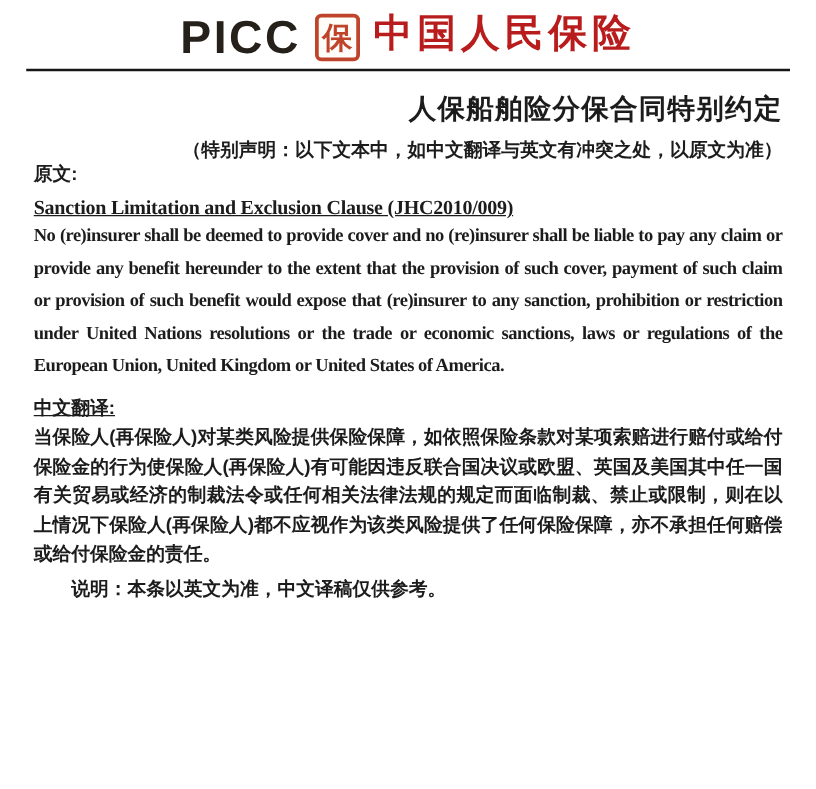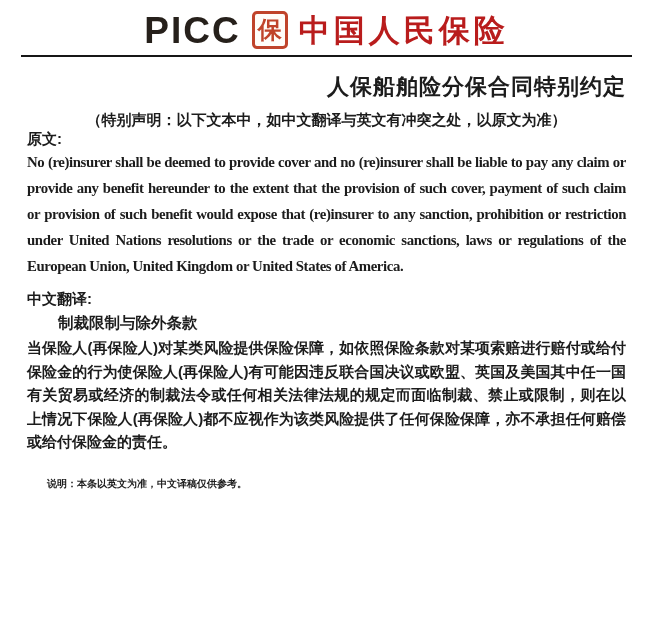--- a/index.html
+++ b/index.html
@@ -8,21 +8,21 @@
     background: #ffffff;
     color: #1c1c1c;
     font-family: "Liberation Sans", sans-serif;
     overflow: hidden;
   }
   
   .header {
     margin: 0 21px;
     padding: 11px 0 6px 0;
     display: flex;
-    align-items: center;
+    align-items: flex-start;
     justify-content: center;
     gap: 11px;
     border-bottom: 2px solid #161616;
   }
   .brand-latin {
     font-family: "Liberation Sans", sans-serif;
     font-weight: bold;
     font-size: 37px;
     letter-spacing: 2px;
     color: #26201b;
@@ -53,21 +53,21 @@
   .doc { padding: 0 27px; }
   .title {
     margin-top: 15px;
     text-align: right;
     font-size: 22px;
     font-weight: bold;
     letter-spacing: 1px;
   }
   .disclaimer {
     margin-top: 9px;
-    text-align: center;
+    text-align: right;
     font-size: 15px;
     font-weight: bold;
   }
   .section-heading {
     margin-top: 27px;
     font-size: 16.5px;
     font-weight: bold;
     letter-spacing: 1px;
   }
   .label {
@@ -88,55 +88,56 @@
     font-size: 14.8px;
     font-weight: bold;
     letter-spacing: -0.4px;
     line-height: 26px;
     text-align: justify;
   }
   .cn-label {
     margin-top: 11px;
     font-size: 15px;
     font-weight: bold;
+    text-decoration: underline;
   }
   .cn-sub {
     margin-top: 4px;
     font-size: 15.5px;
     font-weight: bold;
     text-indent: 2em;
   }
   .cn-para {
     margin-top: 2px;
     font-size: 15px;
     font-weight: bold;
     line-height: 23.5px;
     text-align: justify;
   }
   .cn-note {
-    margin-top: 18px;
-    font-size: 10px;
+    margin-top: 4px;
+    font-size: 15px;
     font-weight: bold;
     text-indent: 2em;
     line-height: 23.5px;
   }
 </style>
 </head>
 <body>
 
 <div class="header">
   <span class="brand-latin">PICC</span>
   <span class="seal">
     <span>保</span>
   </span>
   <span class="brand-cn">中国人民保险</span>
 </div>
 
 <div class="doc">
   <div class="title">人保船舶险分保合同特别约定</div>
   <div class="disclaimer">（特别声明：以下文本中，如中文翻译与英文有冲突之处，以原文为准）</div>
   <div class="label">原文:</div>
+  <div class="clause-title">Sanction Limitation and Exclusion Clause (JHC2010/009)</div>
   <div class="en-para">No (re)insurer shall be deemed to provide cover and no (re)insurer shall be liable to pay any claim or provide any benefit hereunder to the extent that the provision of such cover, payment of such claim or provision of such benefit would expose that (re)insurer to any sanction, prohibition or restriction under United Nations resolutions or the trade or economic sanctions, laws or regulations of the European Union, United Kingdom or United States of America.</div>
   <div class="cn-label">中文翻译:</div>
-  <div class="cn-sub">制裁限制与除外条款</div>
   <div class="cn-para">当保险人(再保险人)对某类风险提供保险保障，如依照保险条款对某项索赔进行赔付或给付保险金的行为使保险人(再保险人)有可能因违反联合国决议或欧盟、英国及美国其中任一国有关贸易或经济的制裁法令或任何相关法律法规的规定而面临制裁、禁止或限制，则在以上情况下保险人(再保险人)都不应视作为该类风险提供了任何保险保障，亦不承担任何赔偿或给付保险金的责任。</div>
   <div class="cn-note">说明：本条以英文为准，中文译稿仅供参考。</div>
 </div>
 
 </body></html>

